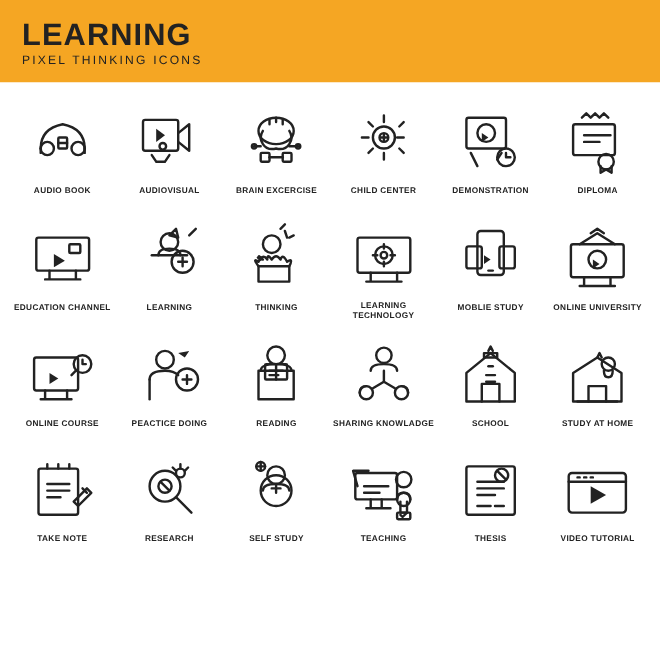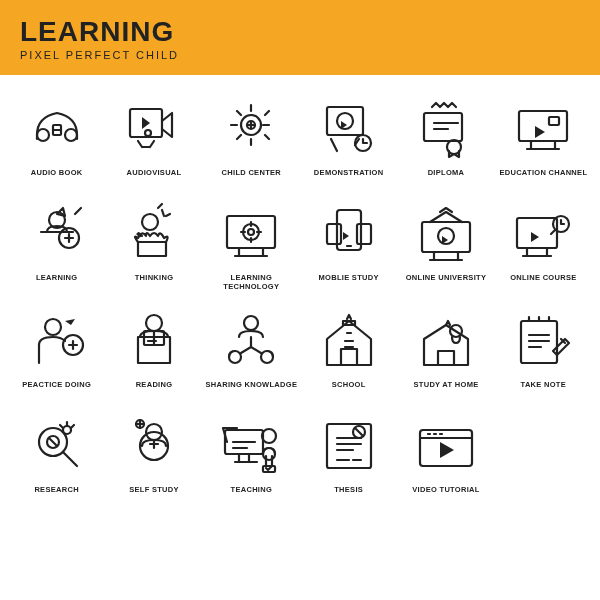--- a/index.html
+++ b/index.html
@@ -33,21 +33,21 @@
       display: grid;
       grid-template-columns: repeat(6, 1fr);
       gap: 0;
       padding: 10px 8px 4px 8px;
       background: #fff;
     }
     .icon-cell {
       display: flex;
       flex-direction: column;
       align-items: center;
-      justify-content: flex-start;
+      justify-content: space-between;
       padding: 8px 2px 6px 2px;
     }
     .icon-svg {
       width: 72px;
       height: 72px;
       display: flex;
       align-items: center;
       justify-content: center;
     }
     .icon-svg svg {
@@ -64,21 +64,21 @@
       text-transform: uppercase;
       line-height: 1.2;
       min-height: 16px;
     }
   </style>
 </head>
 <body>
 
 <div class="header">
   <div class="header-title">LEARNING</div>
-  <div class="header-subtitle">PIXEL PERFECT CHILD</div>
+  <div class="header-subtitle">PIXEL THINKING ICONS</div>
 </div>
 
 <div class="icons-grid" id="icons-grid">
 <div class="icon-cell">
       <div class="icon-svg">
         <svg viewBox="0 0 64 64" fill="none" stroke="#222" stroke-width="2.2" stroke-linecap="round" stroke-linejoin="round">
     <circle cx="18" cy="38" r="6"></circle>
           <circle cx="46" cy="38" r="6"></circle>
     <path d="M12 38 Q12 20 32 16 Q52 20 52 38"></path>
     <path d="M12 38 V42"></path>
@@ -93,20 +93,36 @@
       <div class="icon-svg">
         <svg viewBox="0 0 64 64" fill="none" stroke="#222" stroke-width="2.2" stroke-linecap="round" stroke-linejoin="round">
     <rect x="8" y="12" width="32" height="28" rx="2"></rect>
     <path d="M40 24 l10-8 v24 l-10-8"></path>
     <path d="M16 44 l4 6 M32 44 l-4 6 M20 50 h8"></path>
     <path d="M20 20 l8 6 -8 6 z" fill="#222" stroke="none"></path>
     <circle cx="26" cy="36" r="3"></circle>
   </svg>
       </div>
       <div class="icon-label">AUDIOVISUAL</div>
+    </div>
+    <div class="icon-cell">
+      <div class="icon-svg">
+        <svg viewBox="0 0 64 64" fill="none" stroke="#222" stroke-width="2.2" stroke-linecap="round" stroke-linejoin="round">
+    <ellipse cx="32" cy="22" rx="16" ry="12"></ellipse>
+    <path d="M20 22 Q16 28 20 34 Q24 40 32 38 Q40 40 44 34 Q48 28 44 22"></path>
+    <path d="M32 10 v4 M26 12 v4 M38 12 v4"></path>
+    <rect x="18" y="42" width="8" height="8" rx="1"></rect>
+    <rect x="38" y="42" width="8" height="8" rx="1"></rect>
+    <path d="M26 46 h12"></path>
+    <path d="M18 36 h-6 M52 36 h-8"></path>
+    <circle cx="12" cy="36" r="2"></circle>
+    <circle cx="52" cy="36" r="2"></circle>
+  </svg>
+      </div>
+      <div class="icon-label">BRAIN EXCERCISE</div>
     </div>
     <div class="icon-cell">
       <div class="icon-svg">
         <svg viewBox="0 0 64 64" fill="none" stroke="#222" stroke-width="2.2" stroke-linecap="round" stroke-linejoin="round">
     <circle cx="32" cy="28" r="10"></circle>
     <path d="M18 28 h-6 M50 28 h-6 M32 14 v-6 M32 42 v6"></path>
     <path d="M22 18 l-4-4 M46 18 l4-4 M22 38 l-4 4 M46 38 l4 4"></path>
     <circle cx="32" cy="28" r="4"></circle>
     <path d="M29 28 h6 M32 25 v6"></path>
   </svg>

